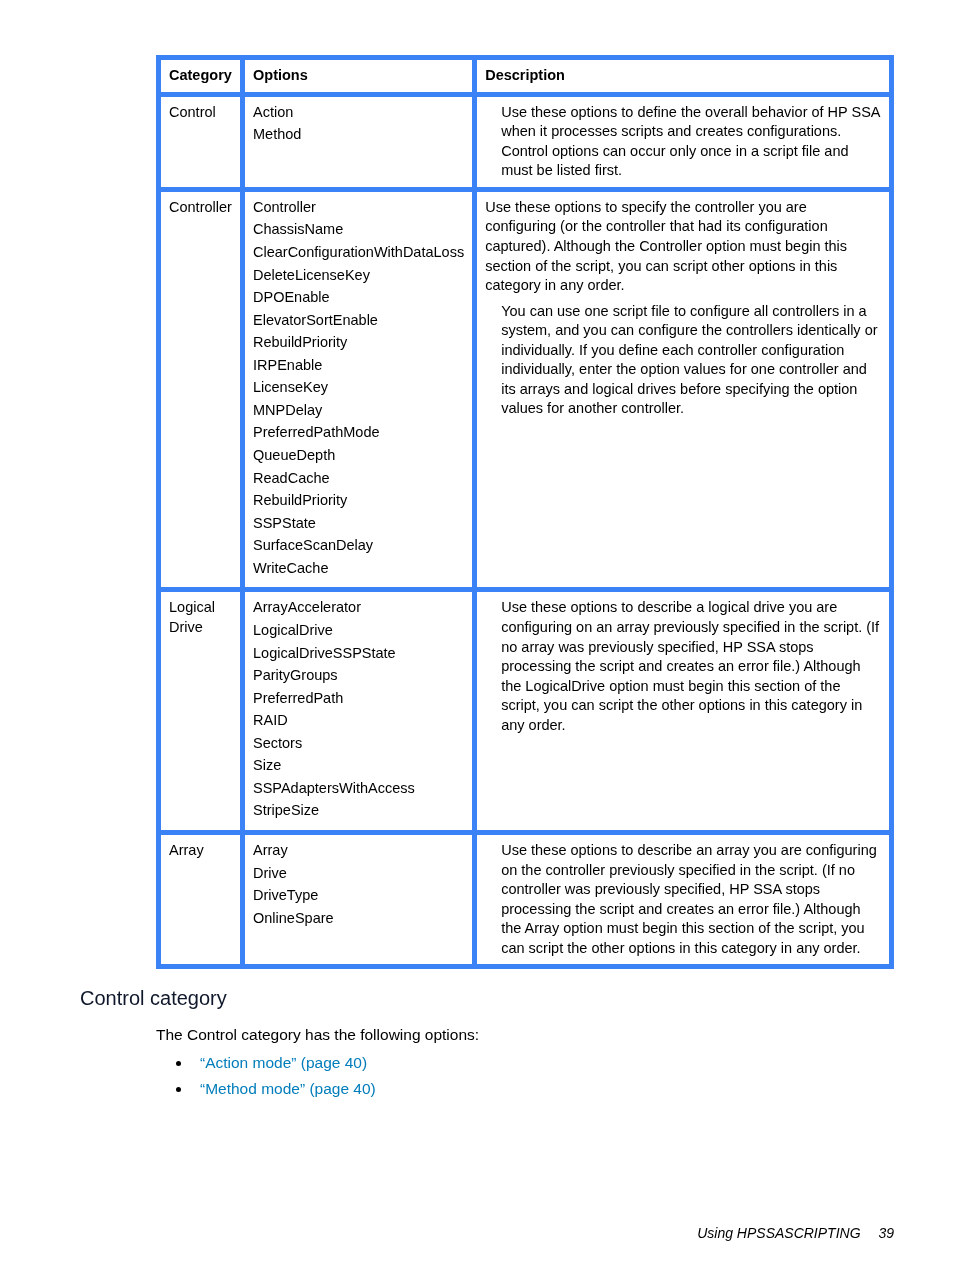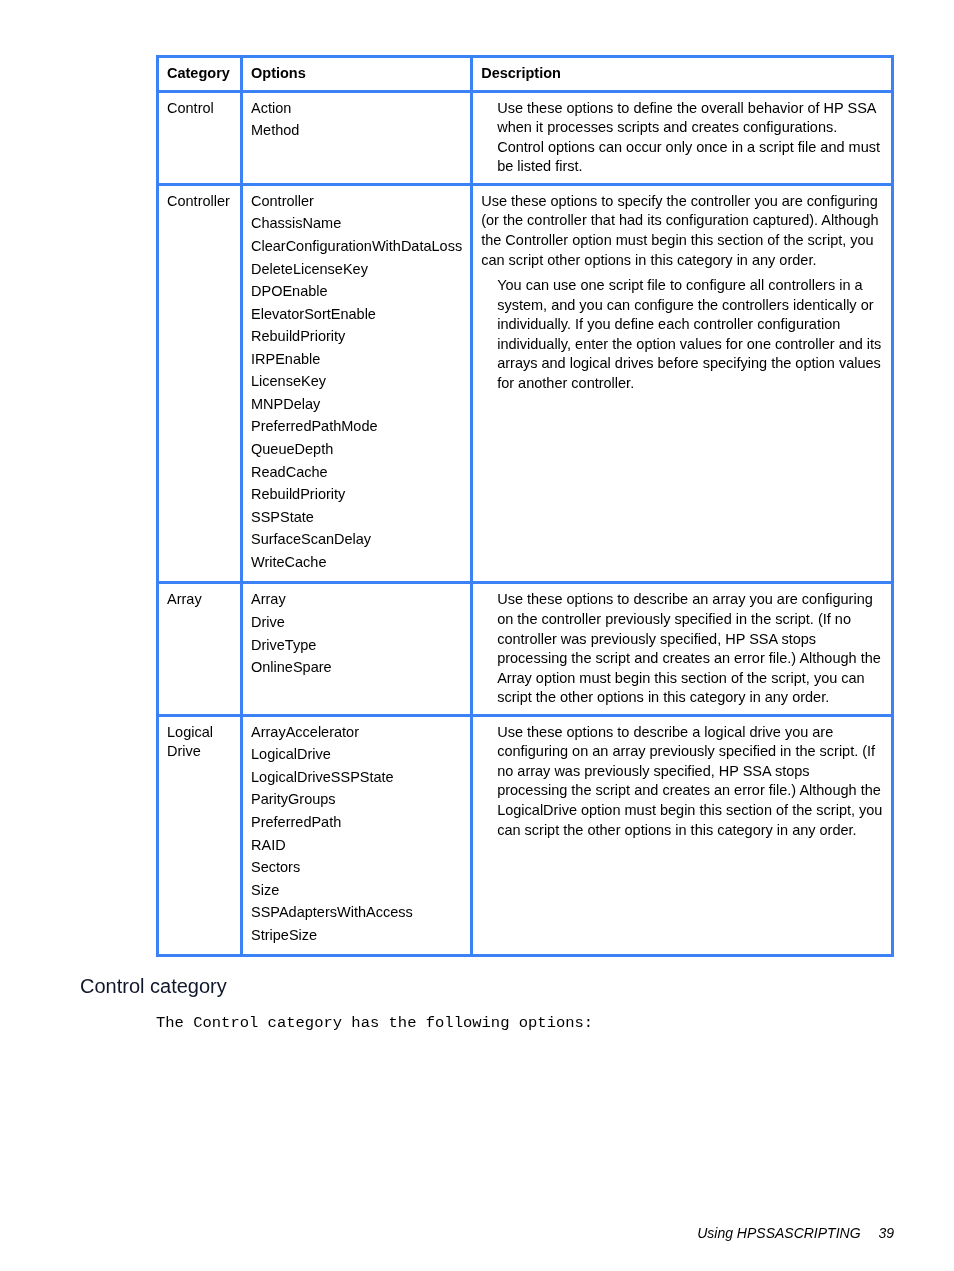--- a/index.html
+++ b/index.html
@@ -22,21 +22,21 @@
     margin: 0 0 18px 76px;
     line-height: 1.35;
     font-size: 15.5px;
   }
   table.main {
     margin-left: 76px;
     border-collapse: collapse;
     width: calc(100% - 76px);
   }
   table.main th, table.main td {
-    border: 3px solid #3b82f6;
+    border: 5px solid #3b82f6;
     padding: 6px 8px 6px 8px;
     vertical-align: top;
     font-size: 14.5px;
     line-height: 1.35;
   }
   table.main th {
     text-align: left;
     font-weight: bold;
     font-size: 14.5px;
   }
@@ -51,21 +51,20 @@
   .desc p:last-child { margin-bottom: 0; margin-left: 16px; }
   h2.section {
     color: #0f172a;
     font-weight: 400;
     font-size: 20px;
     margin: 18px 0 6px 0;
   }
   .sub-intro {
     margin: 16px 0 10px 76px;
     font-size: 15.5px;
-    font-family: Liberation Mono, monospace;
   }
   ul.links {
     margin: 0 0 0 112px;
     padding: 0;
     list-style: disc;
   }
   ul.links li {
     margin-bottom: 8px;
     padding-left: 8px;
     font-size: 15.5px;
@@ -137,57 +136,61 @@
               <div>SurfaceScanDelay</div>
               <div>WriteCache</div>
             </div>
           </td>
           <td class="desc">
             <p>Use these options to specify the controller you are configuring (or the controller that had its configuration captured). Although the Controller option must begin this section of the script, you can script other options in this category in any order.</p>
             <p>You can use one script file to configure all controllers in a system, and you can configure the controllers identically or individually. If you define each controller configuration individually, enter the option values for one controller and its arrays and logical drives before specifying the option values for another controller.</p>
           </td>
         </tr>
         <tr>
-          <td>Array</td>
-          <td>
-            <div class="opt-list">
-              <div>Array</div>
-              <div>Drive</div>
-              <div>DriveType</div>
-              <div>OnlineSpare</div>
-            </div>
-          </td>
-          <td class="desc">
-            <p>Use these options to describe an array you are configuring on the controller previously specified in the script. (If no controller was previously specified, HP SSA stops processing the script and creates an error file.) Although the Array option must begin this section of the script, you can script the other options in this category in any order.</p>
-          </td>
-        </tr>
-        <tr>
           <td>Logical Drive</td>
           <td>
             <div class="opt-list">
               <div>ArrayAccelerator</div>
               <div>LogicalDrive</div>
               <div>LogicalDriveSSPState</div>
               <div>ParityGroups</div>
               <div>PreferredPath</div>
               <div>RAID</div>
               <div>Sectors</div>
               <div>Size</div>
               <div>SSPAdaptersWithAccess</div>
               <div>StripeSize</div>
             </div>
           </td>
           <td class="desc">
             <p>Use these options to describe a logical drive you are configuring on an array previously specified in the script. (If no array was previously specified, HP SSA stops processing the script and creates an error file.) Although the LogicalDrive option must begin this section of the script, you can script the other options in this category in any order.</p>
           </td>
         </tr>
+        <tr>
+          <td>Array</td>
+          <td>
+            <div class="opt-list">
+              <div>Array</div>
+              <div>Drive</div>
+              <div>DriveType</div>
+              <div>OnlineSpare</div>
+            </div>
+          </td>
+          <td class="desc">
+            <p>Use these options to describe an array you are configuring on the controller previously specified in the script. (If no controller was previously specified, HP SSA stops processing the script and creates an error file.) Although the Array option must begin this section of the script, you can script the other options in this category in any order.</p>
+          </td>
+        </tr>
       </tbody>
   </table>
 
   <h2 class="section">Control category</h2>
   <p class="sub-intro">The Control category has the following options:</p>
 
+  <ul class="links" id="links-list">
+      <li><span>“Action mode” (page 40)</span></li>
+      <li><span>“Method mode” (page 40)</span></li>
+    </ul>
 
   <div class="footer">
     <span>Using HPSSASCRIPTING</span>
     <span class="pagenum">39</span>
   </div>
 </div>
 
 </body></html>

